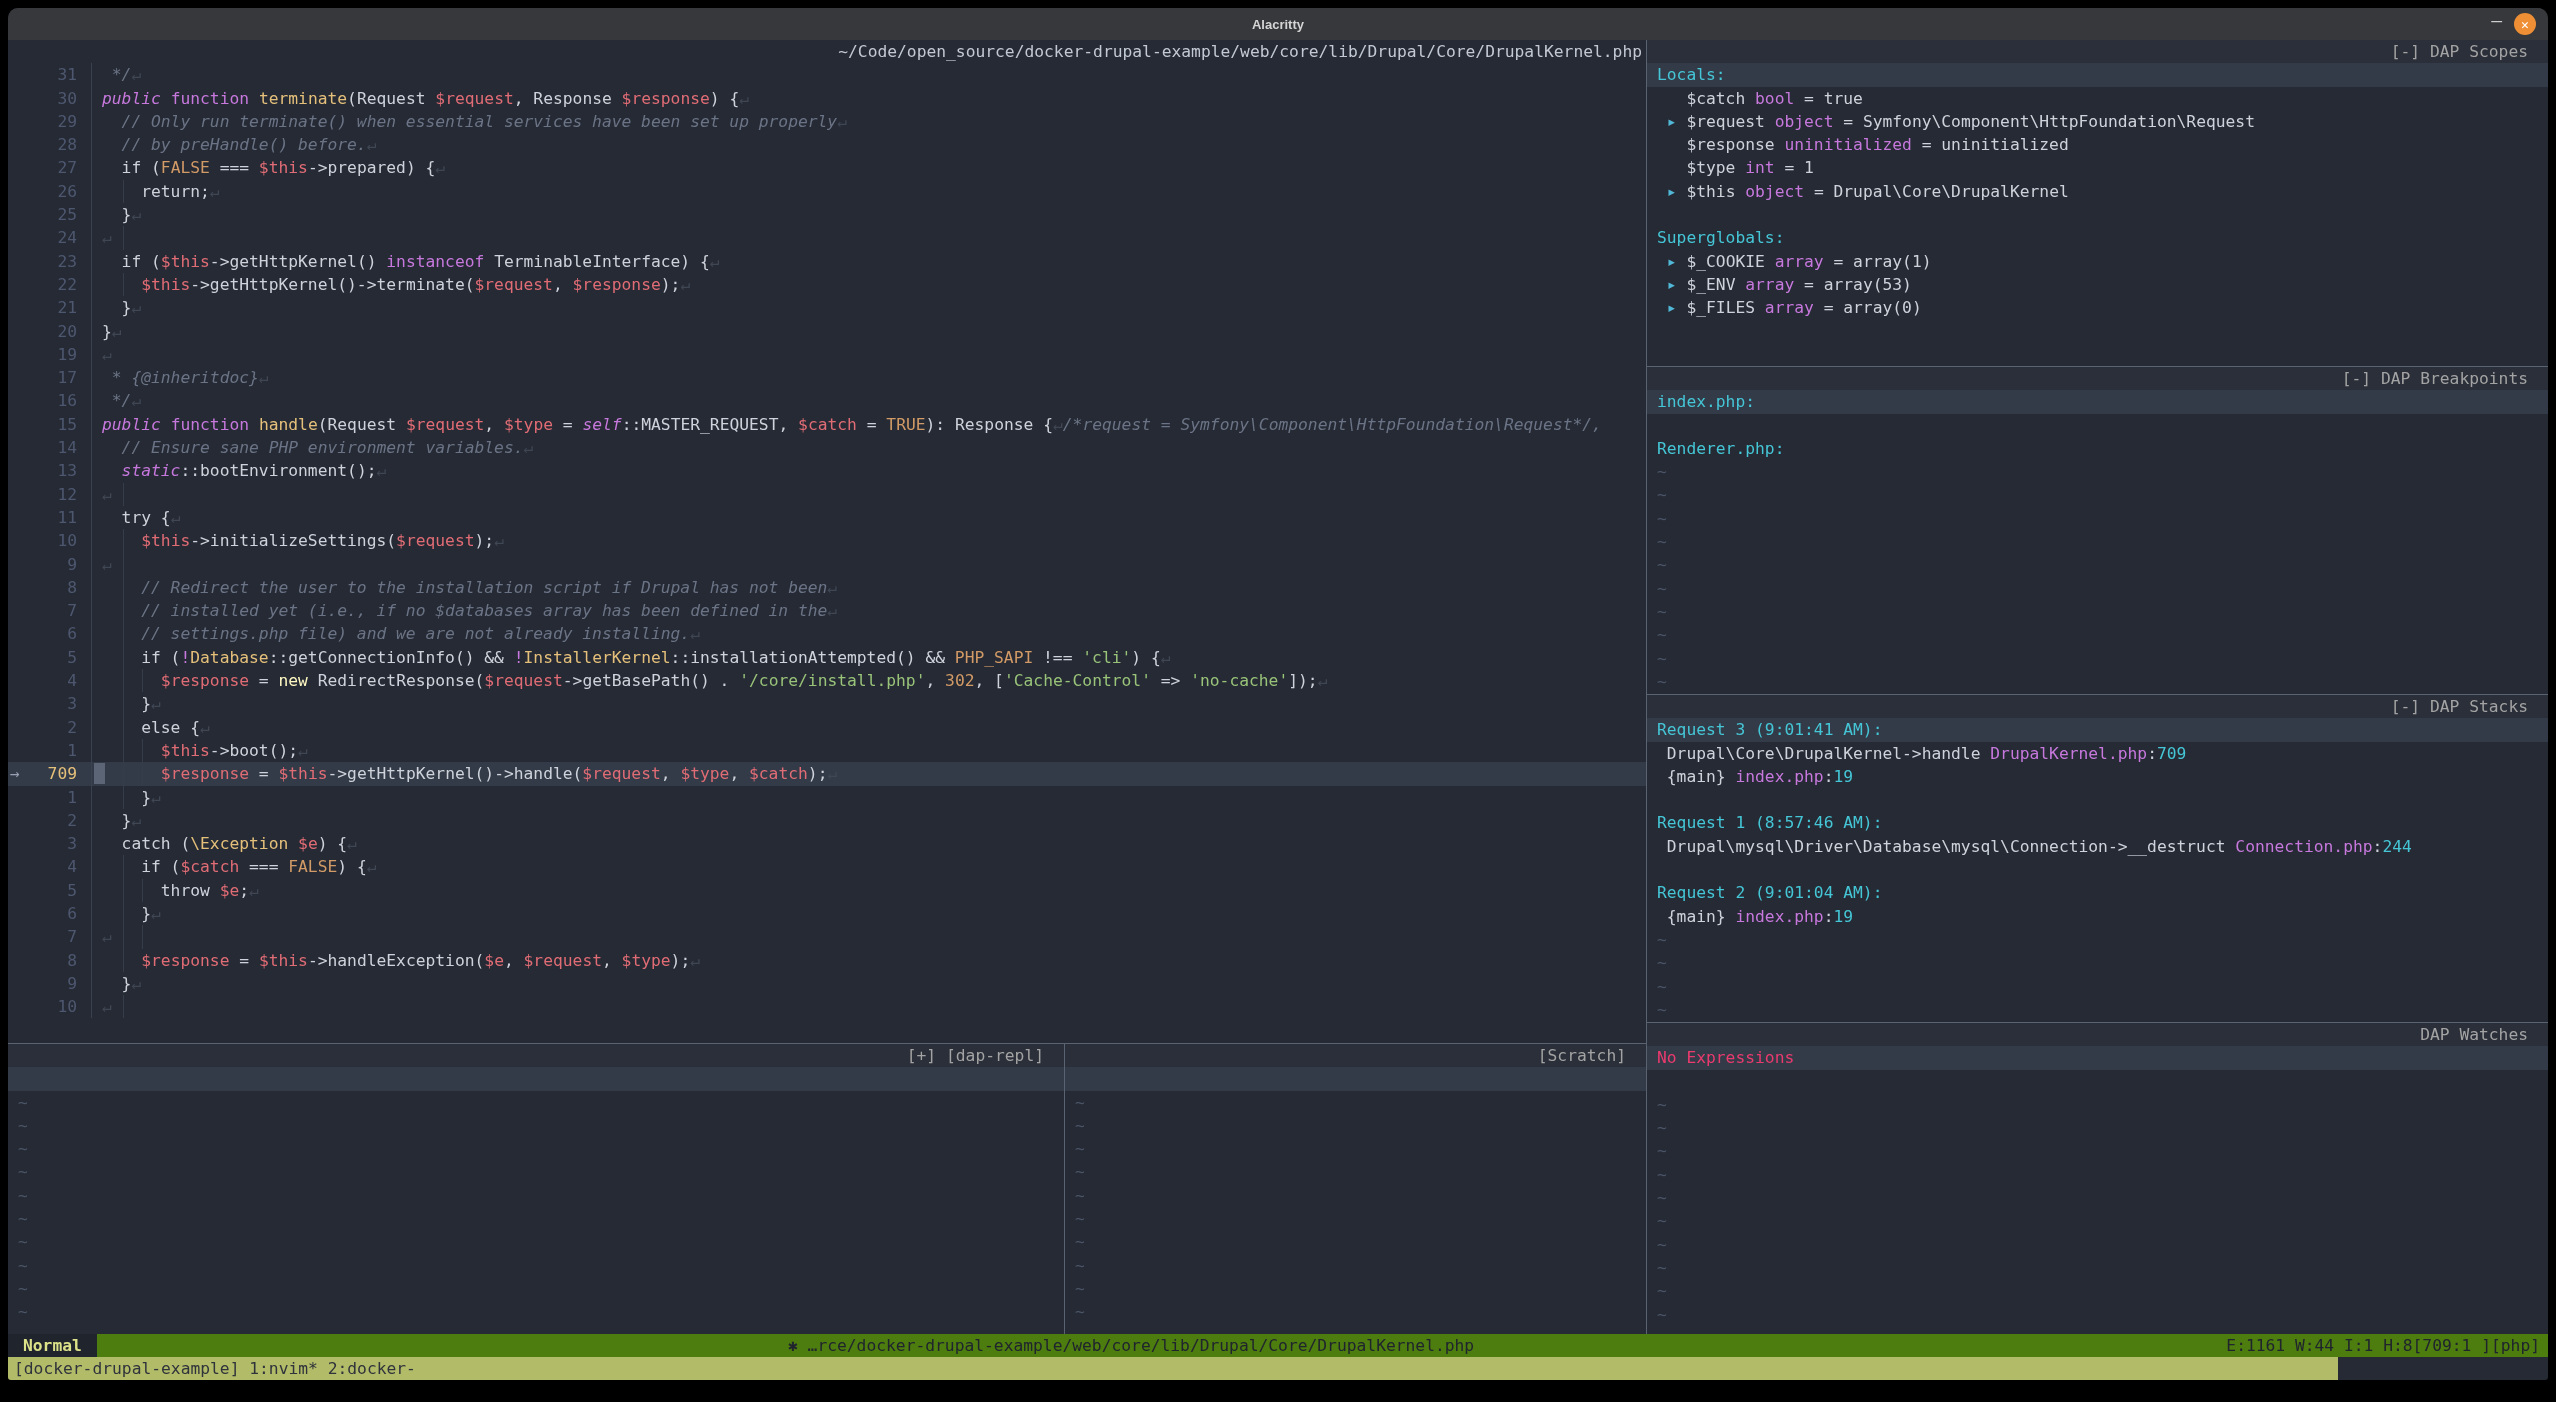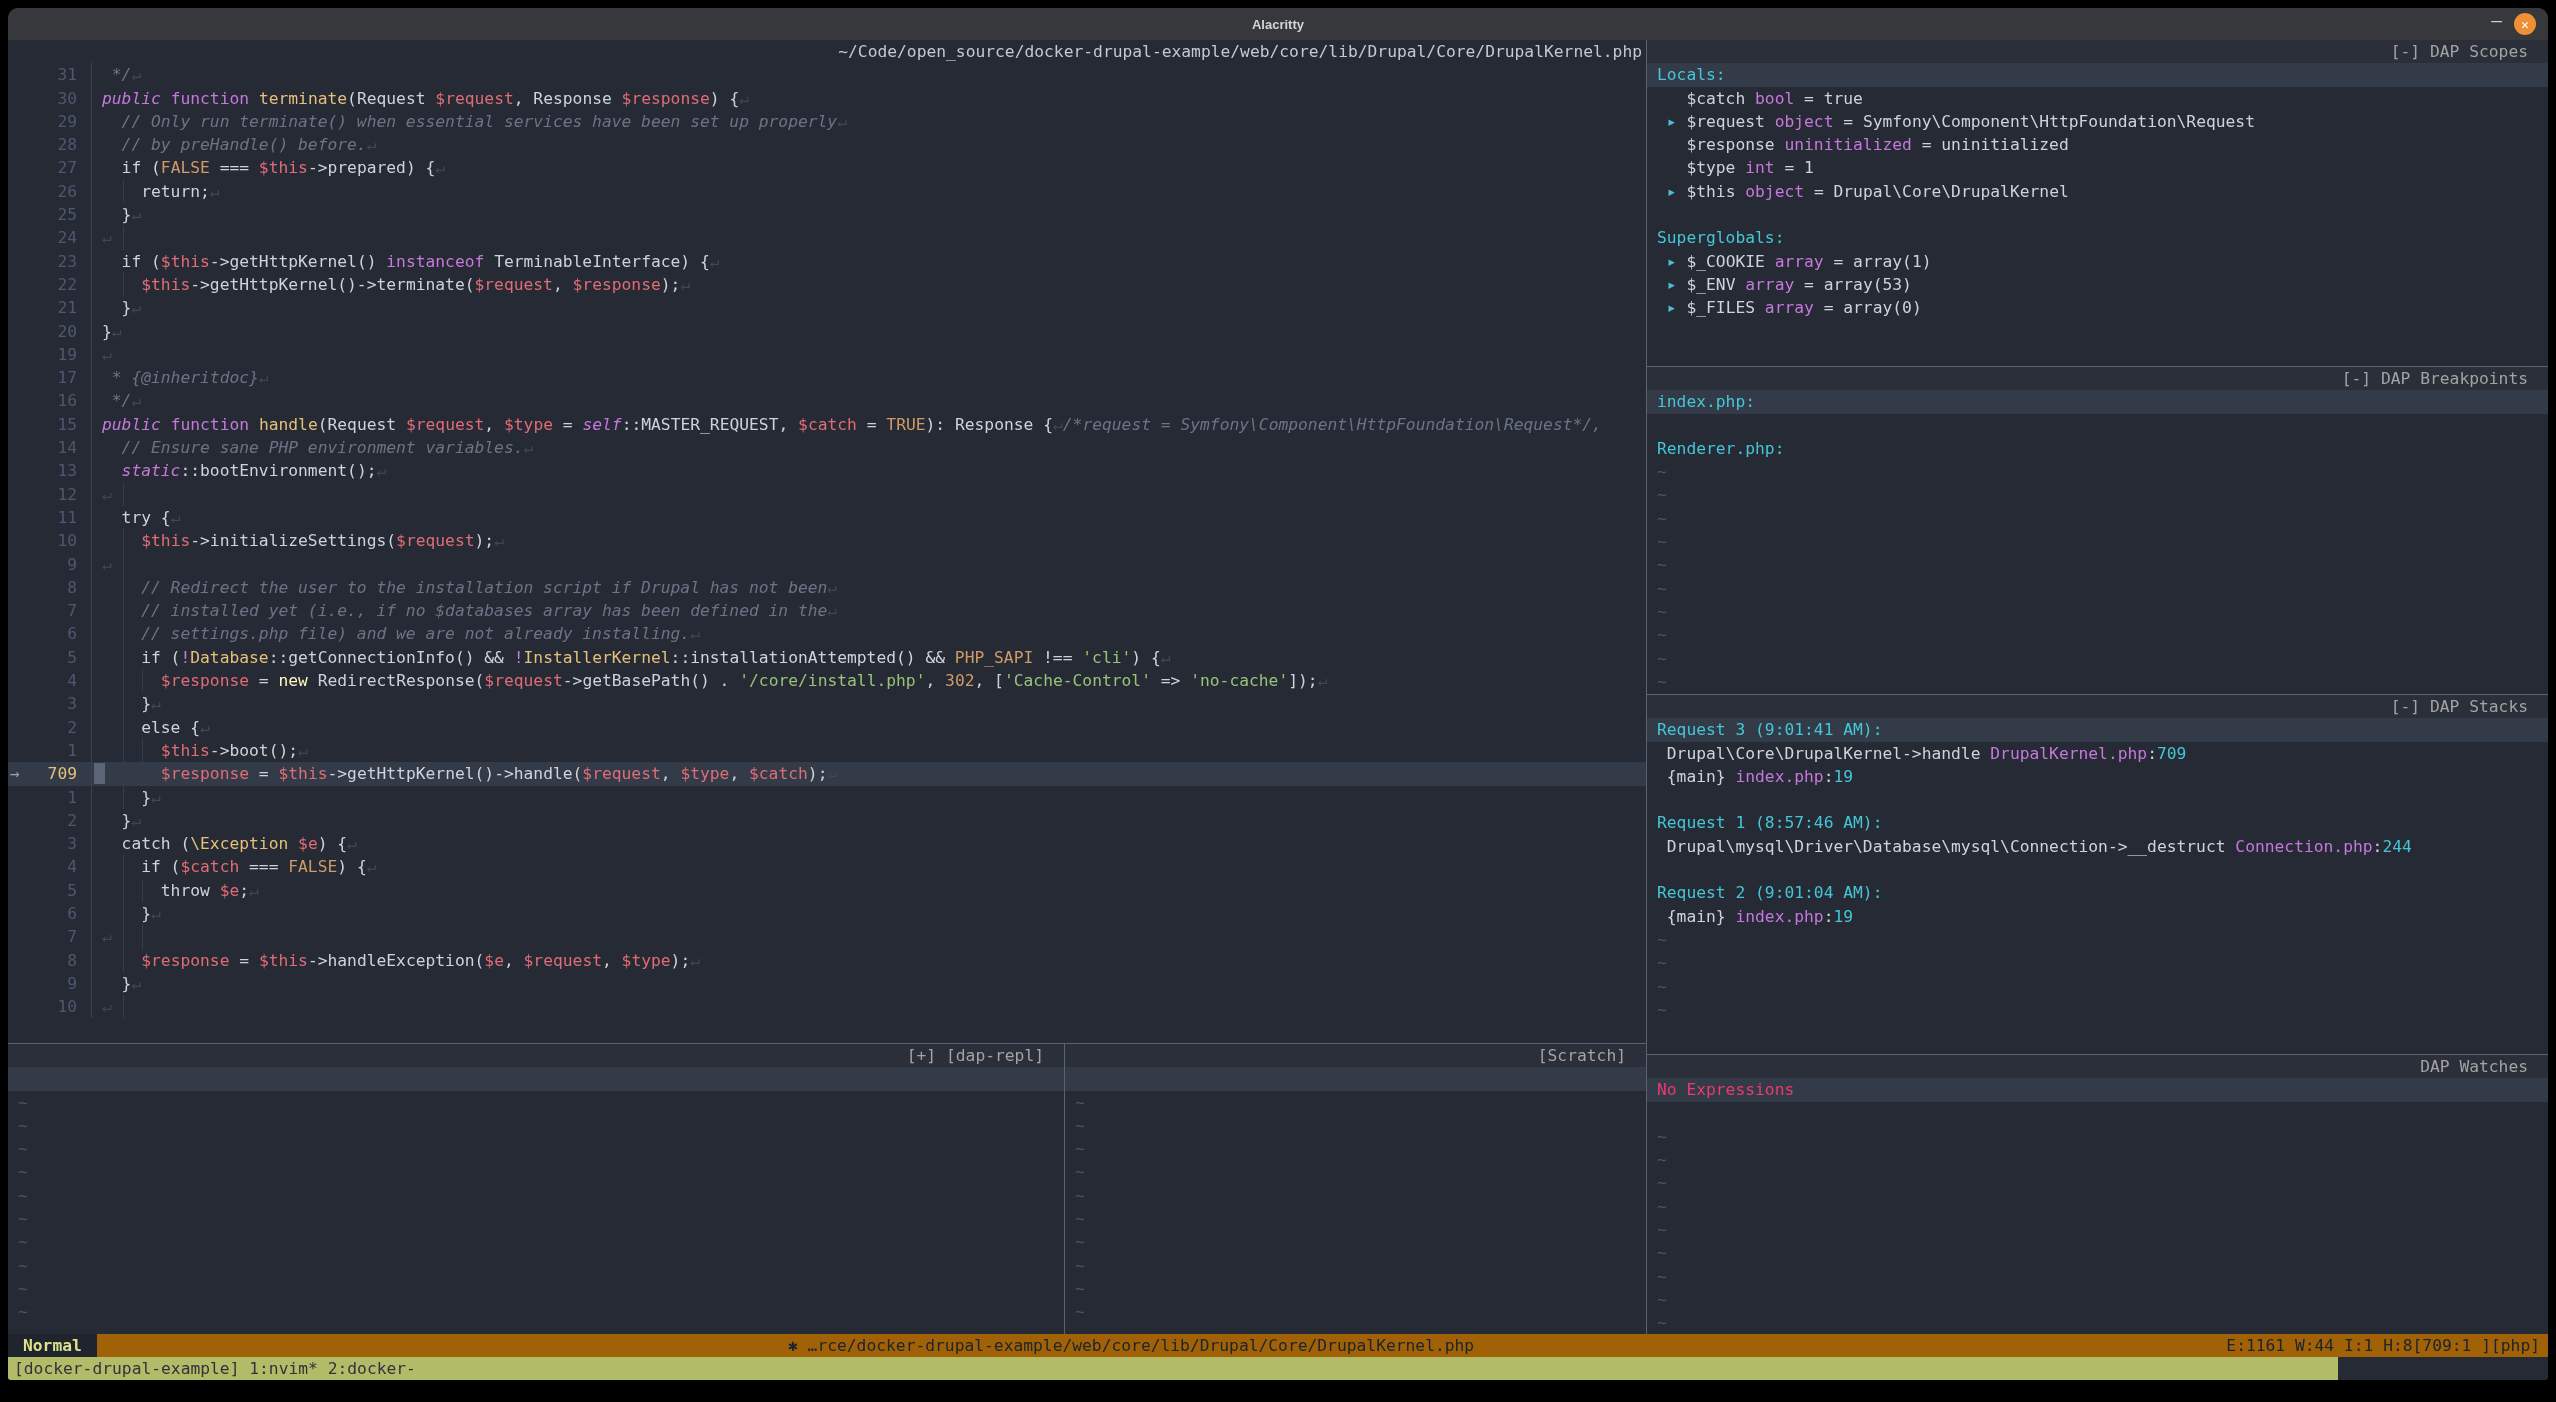--- a/index.html
+++ b/index.html
@@ -31,29 +31,29 @@
   .blockcur{position:absolute;left:86px;top:1px;width:11px;height:21px;background:#5c6576;}
   .ct{padding-left:10px;white-space:pre;}
   .ig{position:absolute;top:0;bottom:0;width:1px;background:#353c4a;}
 
   .rightcol{position:absolute;left:1638px;top:0;width:902px;height:1294px;border-left:1px solid #5a6372;
             box-sizing:border-box;overflow:hidden;}
   .panel{position:absolute;left:0;width:901px;box-sizing:border-box;overflow:hidden;}
   .p-scopes{top:0;height:326px;}
   .p-breakpoints{top:326px;height:328px;border-top:1px solid #5a6372;}
   .p-stacks{top:654px;height:328px;border-top:1px solid #5a6372;}
-  .p-watches{top:982px;height:312px;border-top:1px solid #5a6372;margin-top:32px;}
+  .p-watches{top:982px;height:312px;border-top:1px solid #5a6372;}
   .prow{height:23.3px;line-height:23.3px;padding-left:10px;white-space:pre;overflow:hidden;}
   .prow.hl{background:#343b48;}
 
   .p-repl{position:absolute;left:0;top:1003px;width:1056px;height:291px;border-top:1px solid #5a6372;box-sizing:border-box;}
   .p-scratch{position:absolute;left:1056px;top:1003px;width:582px;height:291px;
              border-top:1px solid #5a6372;border-left:1px solid #5a6372;box-sizing:border-box;}
 
-  .statusline{position:absolute;left:0;top:1294px;width:2540px;height:23.3px;background:#a16207;overflow:hidden;text-align:right;}
+  .statusline{position:absolute;left:0;top:1294px;width:2540px;height:23.3px;background:#4d7c0f;overflow:hidden;text-align:right;}
   .sl-mode{position:absolute;left:0;top:0;height:100%;line-height:23.3px;background:#20242c;
            color:#dce289;padding:0 15px;font-weight:600;}
   .sl-file{position:absolute;left:780px;top:0;line-height:23.3px;color:#20252d;white-space:pre;}
   .sl-right{position:absolute;right:8px;top:0;line-height:23.3px;color:#20252d;white-space:pre;}
   .tmuxbar{position:absolute;left:0;top:1317.3px;width:2330px;height:23px;background:#b2bb68;
            color:#2f333b;line-height:23px;padding-left:6px;box-sizing:border-box;white-space:pre;}
 
   
   .sg-w{color:#ced3db}.sg-p{color:#c678dd}.sg-pi{color:#c678dd;font-style:italic}
   .sg-fn{color:#e5c07b}.sg-v{color:#e06c75}.sg-s{color:#98c379}.sg-n{color:#d19a66}

